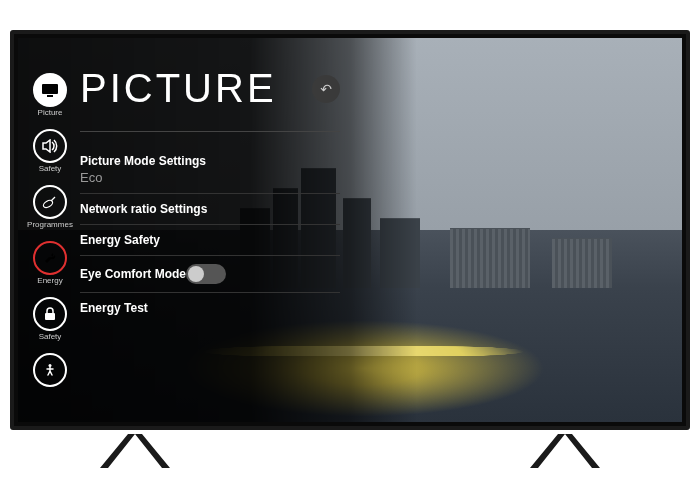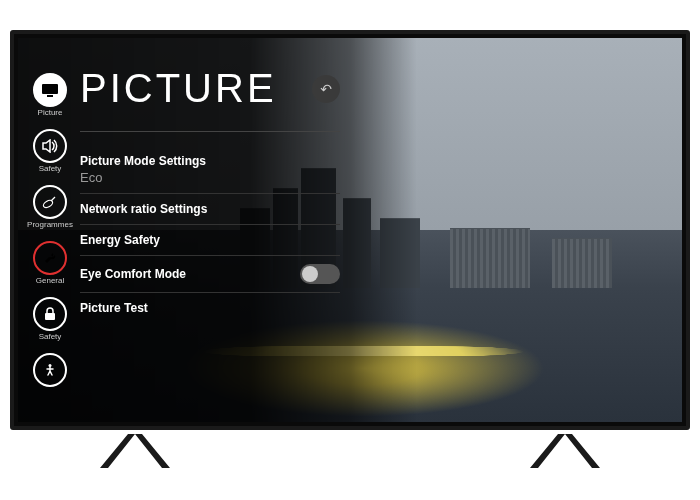--- a/index.html
+++ b/index.html
@@ -28,21 +28,21 @@
 .ril{color:#ccc;font-size:8px;text-align:center;line-height:1}
 .panel{position:absolute;left:62px;top:28px;width:260px;z-index:3}
 .hdr{display:flex;align-items:center;justify-content:space-between;margin-bottom:20px}
 .title{color:#fff;font-size:40px;font-weight:200;letter-spacing:3px}
 .back{width:28px;height:28px;border-radius:50%;background:#3a3a3a;display:flex;align-items:center;justify-content:center;cursor:pointer;color:#ccc;font-size:14px}
 .sep{height:1px;background:#444;margin-bottom:14px}
 .item{padding:8px 0;border-bottom:1px solid #333;cursor:pointer}
 .item:last-child{border-bottom:none}
 .il{color:#fff;font-size:12px;font-weight:700}
 .iv{color:#999;font-size:13px;margin-top:2px}
-.row{display:flex;align-items:center;justify-content:space-between}
+.row{display:flex;align-items:center;}
 .tog{width:40px;height:20px;border-radius:10px;background:#555;position:relative;cursor:pointer}
 .tog::after{content:"";position:absolute;width:16px;height:16px;border-radius:50%;background:#ccc;top:2px;left:2px}
 .stand{position:absolute;bottom:0;width:100%;height:40px}
 .leg{position:absolute;bottom:0;width:70px;height:36px}
 .leg.l{left:90px}
 .leg.r{right:90px}
 .leg svg{width:100%;height:100%}
 </style>
 </head>
 <body>
@@ -89,21 +89,21 @@
               </svg>
           </div>
           <div class="ril">Programmes</div>
         </div>
         <div class="ri">
           <div class="ric hl">
             <svg width="14" height="14" viewBox="0 0 14 14">
                 <path d="M10 2a3 3 0 01-4 4L2 10l2 2 4-4a3 3 0 004-4l-2 2-2-2z" fill="#000"></path>
               </svg>
           </div>
-          <div class="ril">General</div>
+          <div class="ril">Energy</div>
         </div>
         <div class="ri">
           <div class="ric">
             <svg width="12" height="14" viewBox="0 0 12 14">
                 <rect x="1" y="6" width="10" height="7" rx="1" fill="#fff"></rect>
                 <path d="M3 6V4a3 3 0 016 0v2" fill="none" stroke="#fff" stroke-width="1.5"></path>
               </svg>
           </div>
           <div class="ril">Safety</div>
         </div>
@@ -137,21 +137,21 @@
         <div class="item">
           <div class="il">Energy Safety</div>
         </div>
         <div class="item">
           <div class="row">
             <div class="il">Eye Comfort Mode</div>
             <div class="tog"></div>
           </div>
         </div>
         <div class="item">
-          <div class="il">Picture Test</div>
+          <div class="il">Energy Test</div>
         </div>
       </div>
 
     </div>
   </div>
   <div class="stand">
     <div class="leg l"><svg viewBox="0 0 70 36">
           <path d="M35 0 L8 34 L0 34 L28 0 Z M35 0 L62 34 L70 34 L42 0 Z" fill="#1a1a1a"></path>
         </svg></div>
     <div class="leg r"><svg viewBox="0 0 70 36">

